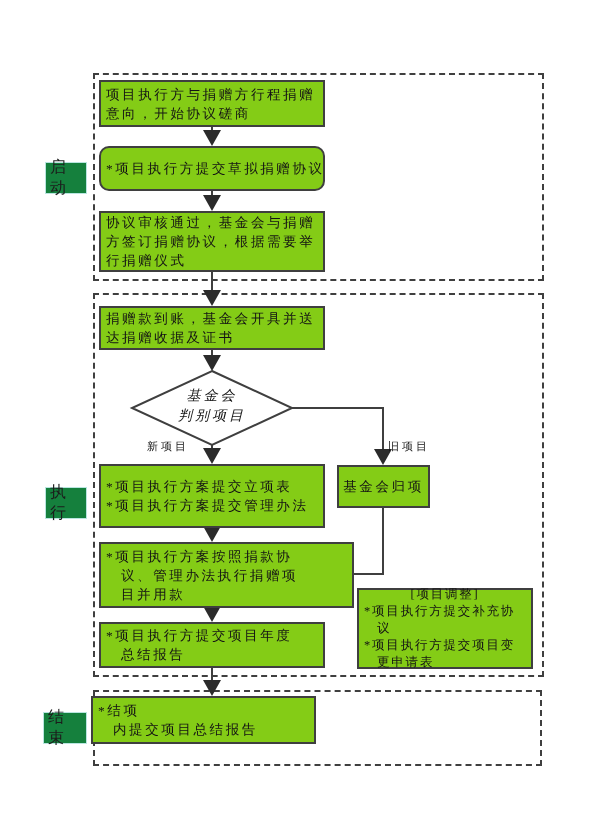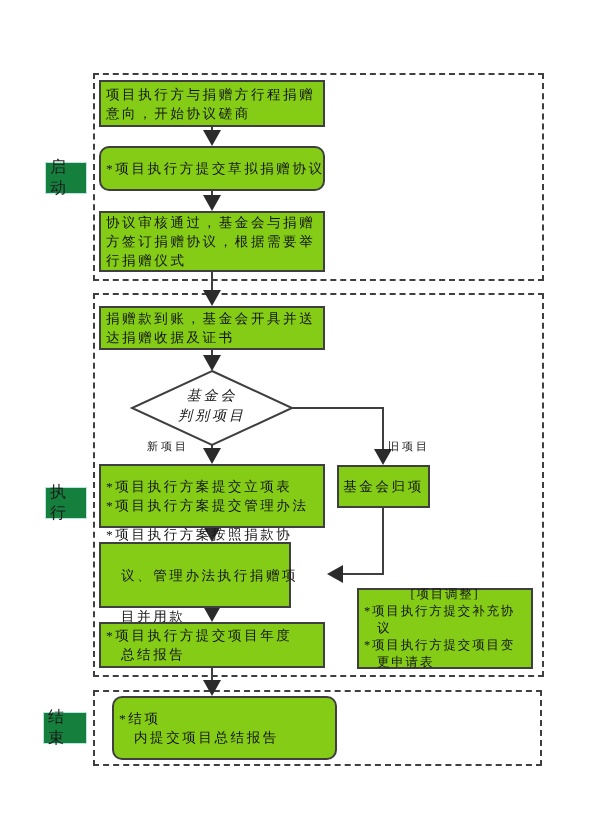--- a/index.html
+++ b/index.html
@@ -35,29 +35,29 @@
   }
   .box .ln { white-space:nowrap; }
   .box .ln.indent { padding-left:15px; }
 
   #b1 { left:99px;  top:80px;  width:226px; height:47px; }
   #b2 { left:99px;  top:146px; width:226px; height:45px;border-radius:10px; }
   #b3 { left:99px;  top:211px; width:226px; height:61px; }
   #b4 { left:99px;  top:306px; width:226px; height:44px; }
   #b5 { left:99px;  top:464px; width:226px; height:64px; }
   #b-return { left:337px; top:465px; width:93px; height:43px; align-items:center; padding:2px 16px; }
-  #b6 { left:99px;  top:542px; width:192px; height:66px;gap:22px; }
+  #b6 { left:99px;  top:542px; width:255px; height:66px; }
   #b7 { left:99px;  top:622px; width:226px; height:46px; }
   #b-adjust {
     left:357px; top:588px; width:176px; height:81px;
     font-size:12.5px; line-height:17px; letter-spacing:1.8px; padding:3px 5px;
   }
   #b-adjust .title { text-align:center; white-space:nowrap; }
   #b-adjust .ln.indent { padding-left:13px; }
-  #b8 { left:112px; top:696px; width:225px; height:64px;border-radius:10px; }
+  #b8 { left:91px; top:696px; width:225px; height:48px; }
 
   .decision-text {
     position:absolute; left:152px; top:386px; width:120px; text-align:center;
     font-size:14px; line-height:20px; letter-spacing:3px; z-index:3;font-style:italic;
   }
   .branch-label {
     position:absolute; font-size:11px; letter-spacing:3px; z-index:3;
     white-space:nowrap;
   }
   #label-new { left:147px; top:439px; }

